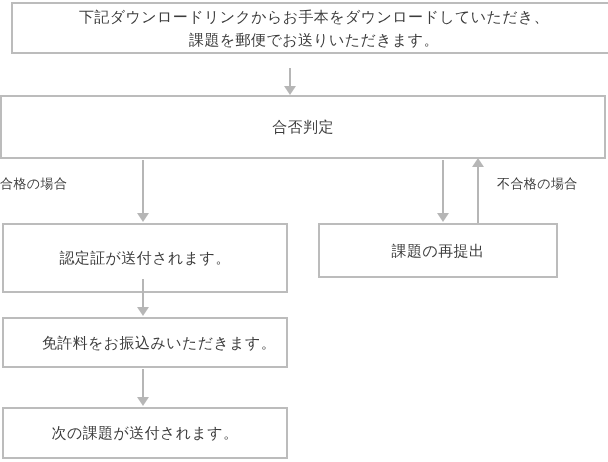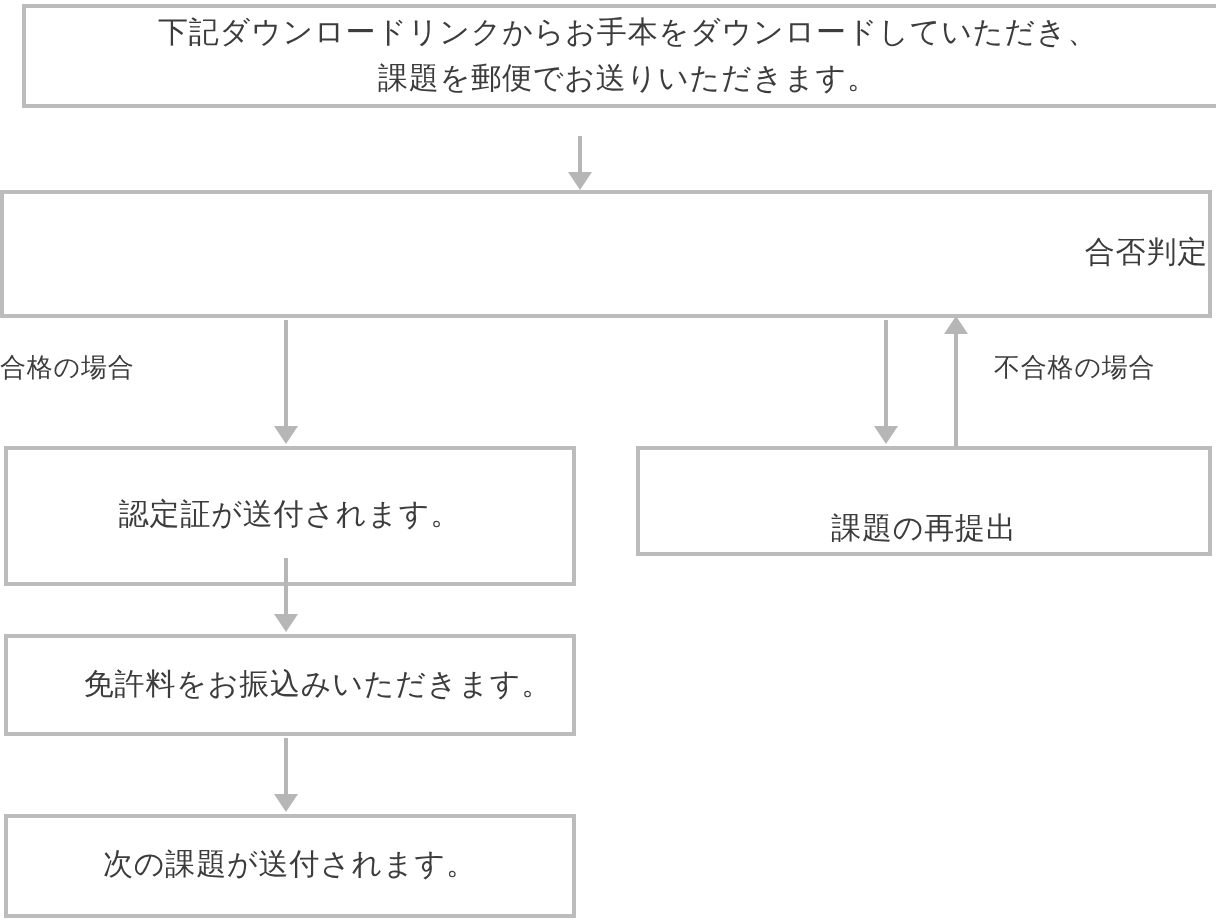--- a/index.html
+++ b/index.html
@@ -30,23 +30,23 @@
     display: flex;
     align-items: center;
     justify-content: center;
     text-align: center;
     letter-spacing: 0.4px;
   }
   .node .node-text { display: block; }
 
   
   #node-intro      { left: 0px;   top: 2px;   width: 606px; height: 52px; margin-left: 11px; }
-  #node-judgement  { left: 0px;   top: 95px;  width: 606px; height: 64px; justify-content: flex-end; }
+  #node-judgement  { left: 0px;   top: 95px;  width: 606px; height: 64px; }
   #node-certificate{ left: 2px;   top: 223px; width: 286px; height: 70px; }
-  #node-resubmit   { left: 318px; top: 223px; width: 288px; height: 55px; align-items: flex-end; }
+  #node-resubmit   { left: 318px; top: 223px; width: 240px; height: 55px; }
   #node-fee        { left: 2px;   top: 317px; width: 286px; height: 51px; padding-left: 28px; }
   #node-nexttask   { left: 2px;   top: 407px; width: 286px; height: 52px; align-items: center; }
 
   
   .conn-line {
     position: absolute;
     background: #b6b6b6;
   }
   .conn-v { width: 2px; }
 

